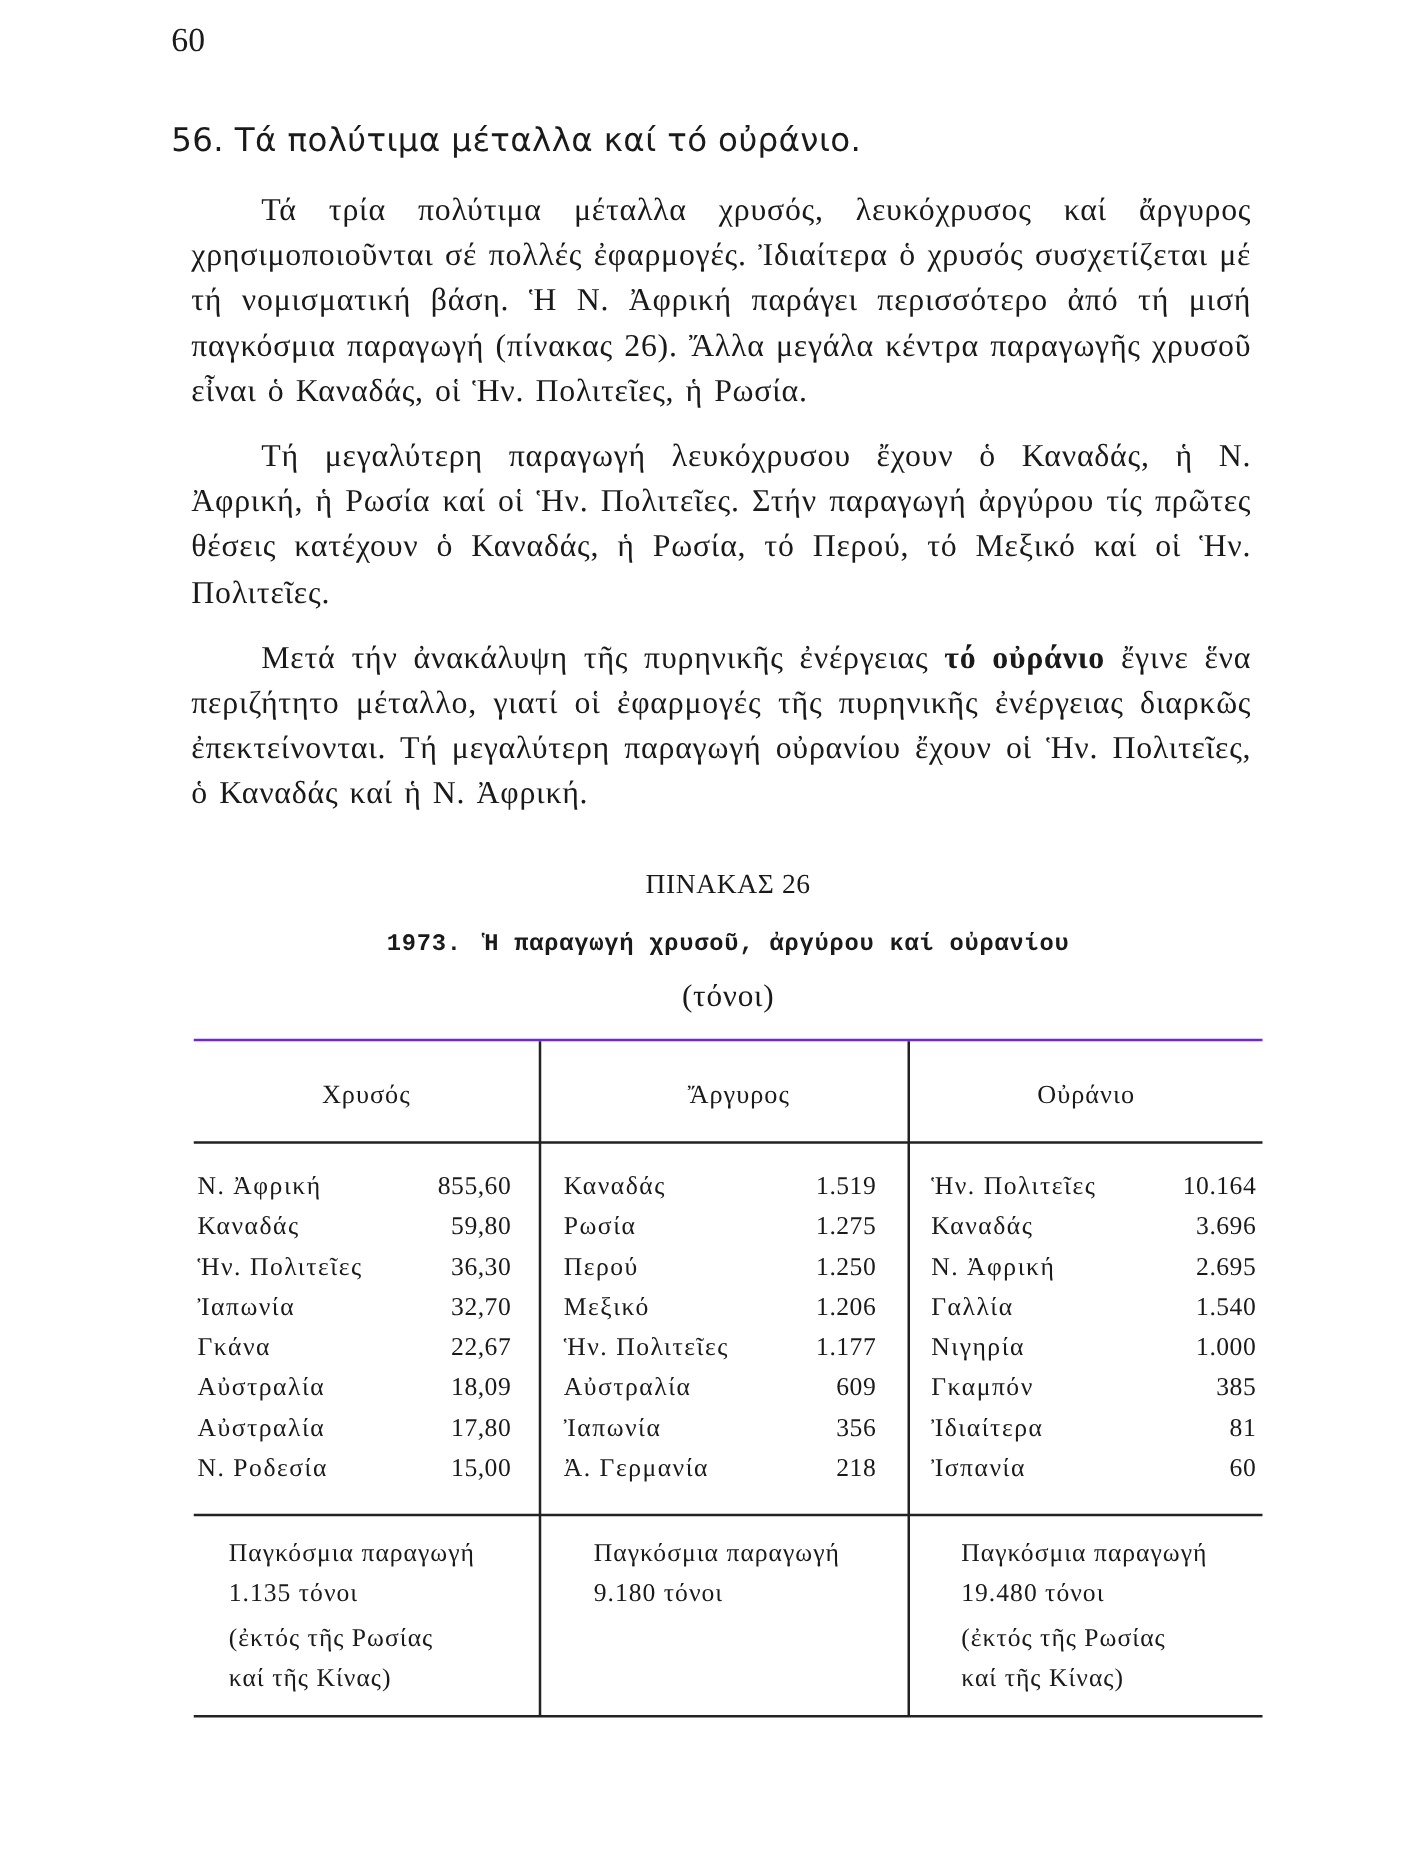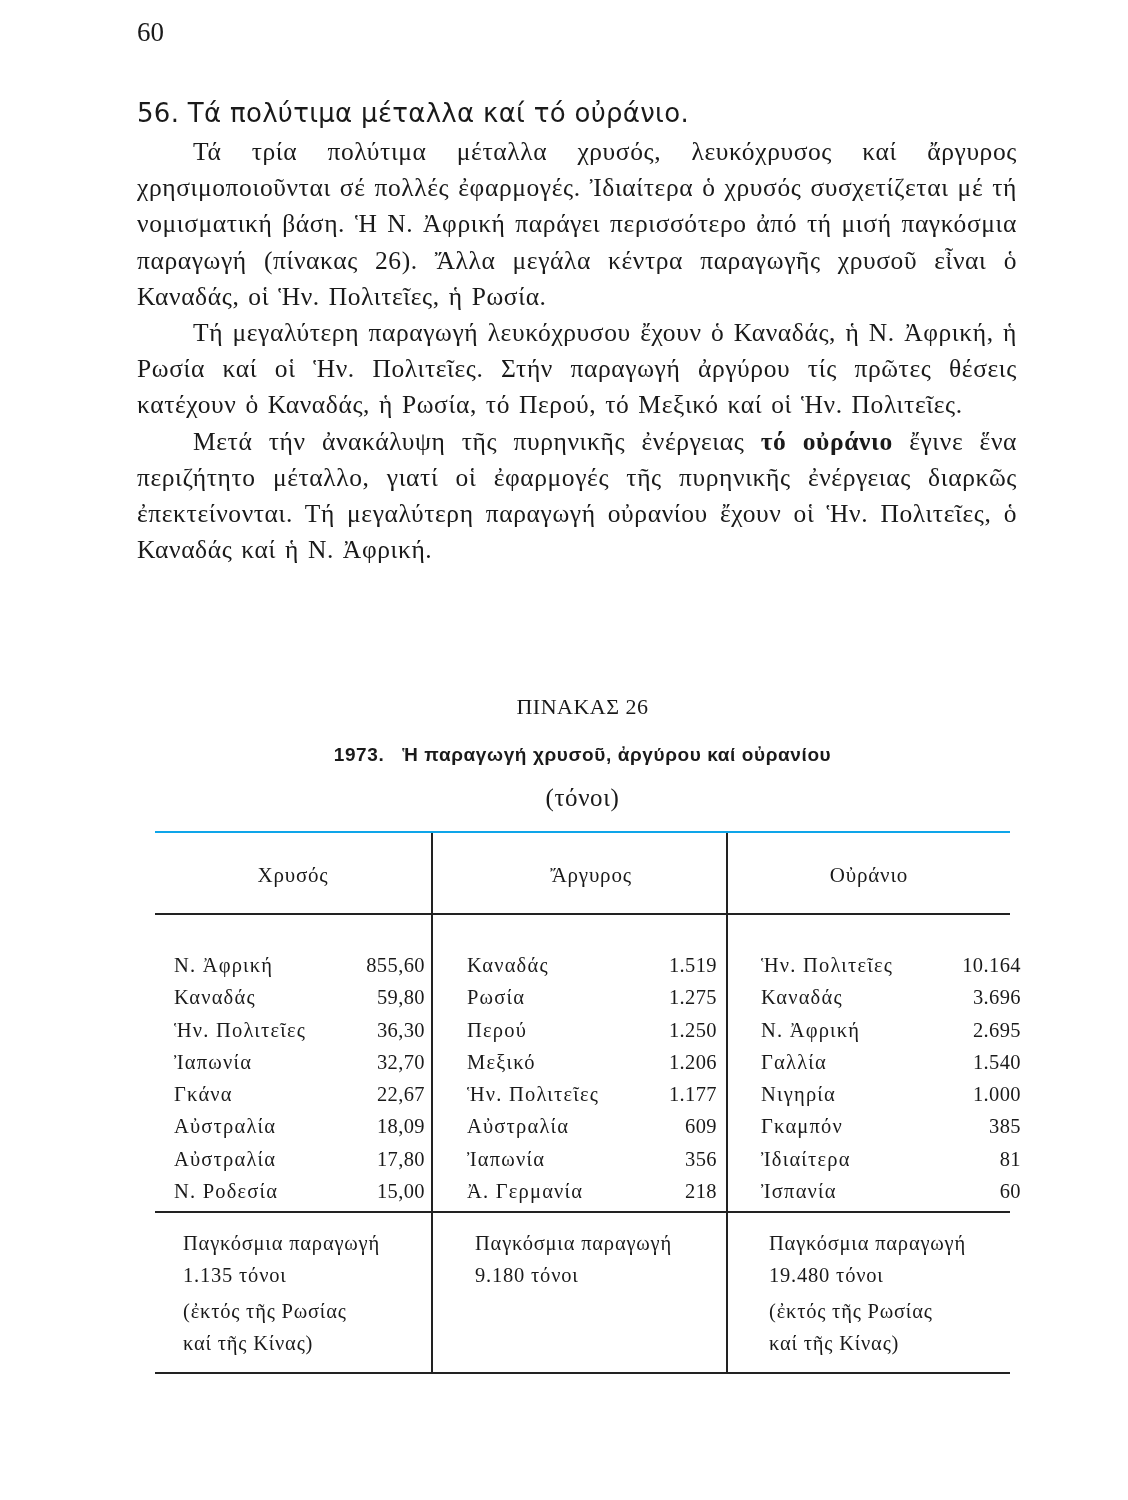--- a/index.html
+++ b/index.html
@@ -15,58 +15,58 @@
     .section-heading {
       position: absolute; left: 137px; top: 76px; width: 900px;
       font-family: "DejaVu Sans", "Liberation Sans", sans-serif;
       font-weight: normal; font-size: 26px; line-height: 40px; letter-spacing: 0.3px;
     }
     .body-text {
       position: absolute; left: 137px; top: 134px; width: 880px;
       font-size: 25.5px; line-height: 36.2px;
     }
     .body-text p {
-      margin: 0; text-align: justify; text-align-last: left;
+      margin: 16px; text-align: justify; text-align-last: left;
       text-indent: 56px; letter-spacing: 0.6px; word-spacing: 2px;
     }
     .body-text b { font-weight: bold; }
 
     .table-label {
       position: absolute; left: 155px; width: 855px; top: 692px;
       text-align: center; font-size: 22px; letter-spacing: 0.5px; line-height: 30px;
     }
     .table-title {
       position: absolute; left: 155px; width: 855px; top: 740px;
       text-align: center;
-      font-family: Liberation Sans, sans-serif;
+      font-family: Liberation Mono, monospace;
       font-weight: bold; font-size: 19px; line-height: 30px; letter-spacing: 0.6px;
     }
     .table-title .year { margin-right: 18px; }
     .table-unit {
       position: absolute; left: 155px; width: 855px; top: 783px;
       text-align: center; font-size: 25px; line-height: 30px; letter-spacing: 0.6px;
     }
 
     .tbl {
       position: absolute; left: 155px; top: 831px; width: 855px; height: 543px;
-      border-top: 2px solid #0ea5e9; border-bottom: 2px solid #222;
+      border-top: 2px solid #6d28d9; border-bottom: 2px solid #222;
       box-sizing: border-box;
     }
     .tbl .hline {
       position: absolute; left: 0; right: 0; height: 0; border-top: 2px solid #222;
     }
     .tbl .vline {
       position: absolute; top: 0; bottom: 0; width: 0; border-left: 2px solid #222;
     }
     .col-head {
       position: absolute; top: 28px; text-align: center;
       font-size: 21px; letter-spacing: 0.8px; line-height: 28px;
     }
     .rows {
-      position: absolute; top: 100px; list-style: none; margin: 16px; padding: 0;
+      position: absolute; top: 100px; list-style: none; margin: 0; padding: 0;
       font-size: 20.5px; letter-spacing: 1.2px;
     }
     .rows li {
       display: flex; justify-content: space-between; height: 32.3px; line-height: 32px;
     }
     .rows li .val { letter-spacing: 0.4px; }
     .footer-cell {
       position: absolute; top: 394px; font-size: 20.5px; letter-spacing: 0.8px; line-height: 32px; margin-left: 24px;
     }
     .footer-cell .line { display: block; }

